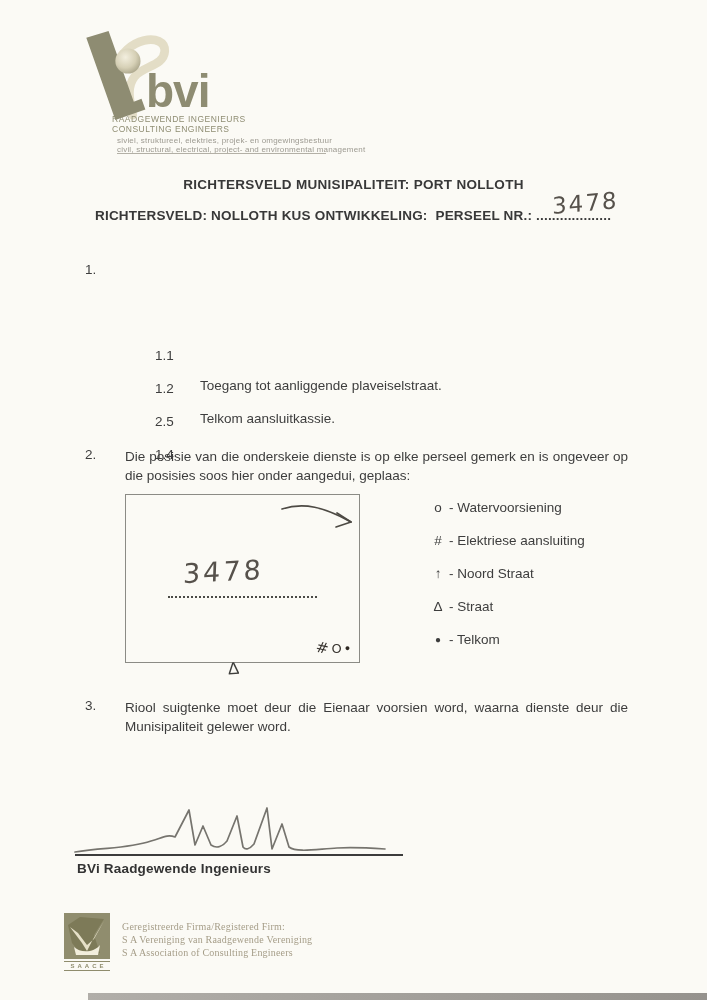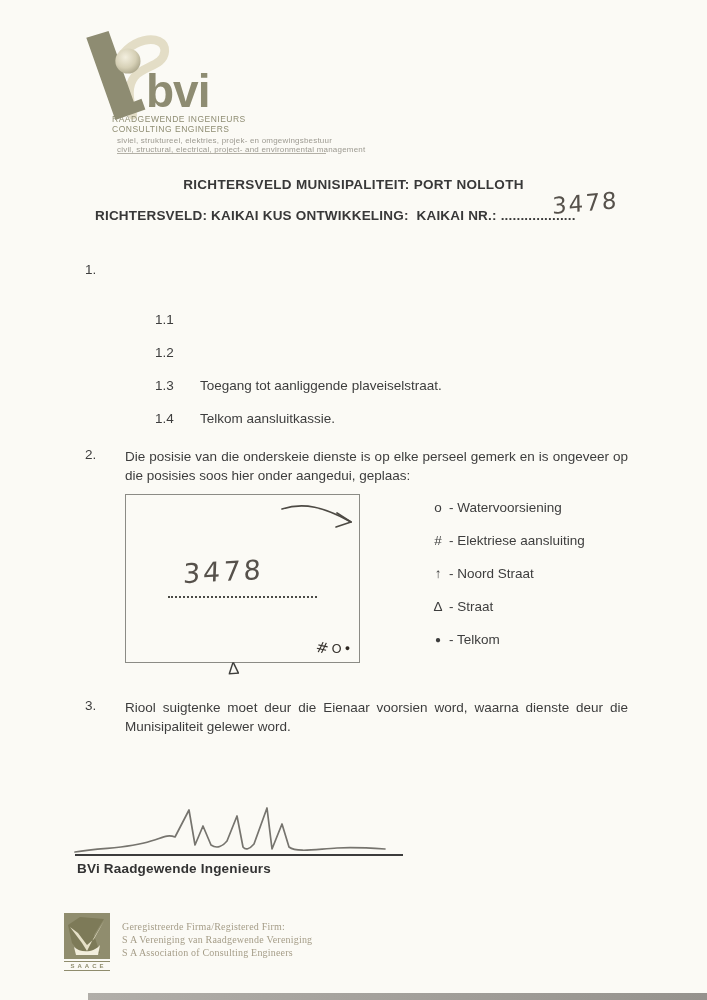--- a/index.html
+++ b/index.html
@@ -38,21 +38,21 @@
     color:#56514b;
   }
   .hand-title-nr{
     left:552px;top:190px;font-size:23px;letter-spacing:2px;
     transform:rotate(-5deg) skewX(-4deg);
   }
 
   
   .item-nr{font-size:13.5px;color:#3d3d3d;}
   .para{width:503px;font-size:13.5px;line-height:19px;text-align:justify;color:#3d3d3d;}
-  .sub-nr{font-size:13.5px;color:#3d3d3d;}
+  .sub-nr{font-size:13.5px;color:#3d3d3d;margin-top:36px;}
   .sub-text{font-size:13.5px;color:#3d3d3d;white-space:nowrap;}
 
   
   .plot-box{
     left:125px;top:494px;width:233px;height:167px;
     border:1px solid #8b8b85;background:transparent;
   }
   .hand-box-nr{
     left:183px;top:556px;font-size:27px;letter-spacing:3px;
     transform:rotate(-3deg) skewX(-5deg);
@@ -107,30 +107,30 @@
 
   <div class="abs brand-text">bvi</div>
 
   <div class="abs lh-caps" style="top:114px;">RAADGEWENDE INGENIEURS</div>
   <div class="abs lh-caps" style="top:124px;">CONSULTING ENGINEERS</div>
   <div class="abs lh-small" style="top:136px;">siviel, struktureel, elektries, projek- en omgewingsbestuur</div>
   <div class="abs lh-small" style="top:145px;">civil, structural, electrical, project- and environmental management</div>
   <div class="abs lh-rule"></div>
 
   <div class="abs title1">RICHTERSVELD MUNISIPALITEIT: PORT NOLLOTH</div>
-  <div class="abs title2"><span>RICHTERSVELD: KAIKAI KUS ONTWIKKELING:  KAIKAI NR.: </span><span>...................</span></div>
+  <div class="abs title2"><span>RICHTERSVELD: NOLLOTH KUS ONTWIKKELING:  PERSEEL NR.: </span><span>...................</span></div>
   <div class="abs hand hand-title-nr">3478</div>
 
   <div class="abs item-nr" style="left:85px;top:262px;">1.</div>
 
   <div class="abs sub-nr" style="left:155px;top:312px;">1.1</div>
 
   <div class="abs sub-nr" style="left:155px;top:345px;">1.2</div>
 
-  <div class="abs sub-nr" style="left:155px;top:378px;">1.3</div>
+  <div class="abs sub-nr" style="left:155px;top:378px;">2.5</div>
   <div class="abs sub-text" style="left:200px;top:378px;text-align:center;">Toegang tot aanliggende plaveiselstraat.</div>
 
   <div class="abs sub-nr" style="left:155px;top:411px;">1.4</div>
   <div class="abs sub-text" style="left:200px;top:411px;">Telkom aansluitkassie.</div>
 
   <div class="abs item-nr" style="left:85px;top:447px;">2.</div>
   <div class="abs para" style="left:125px;top:447px;">Die posisie van die onderskeie dienste is op elke perseel gemerk en is ongeveer op die posisies soos hier onder aangedui, geplaas:</div>
 
   <div class="abs plot-box"></div>
 

